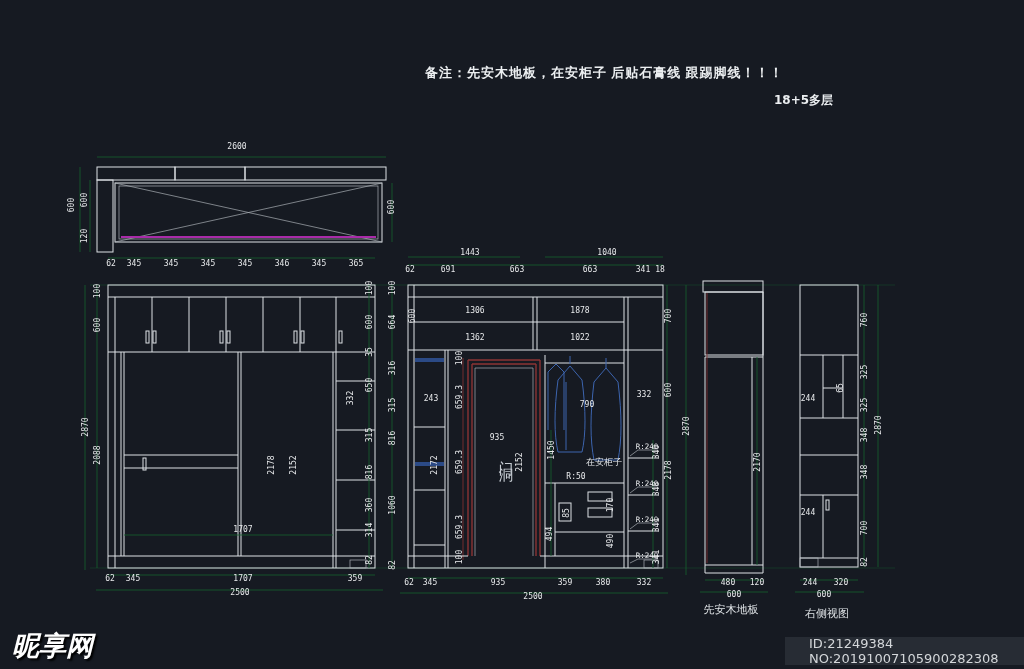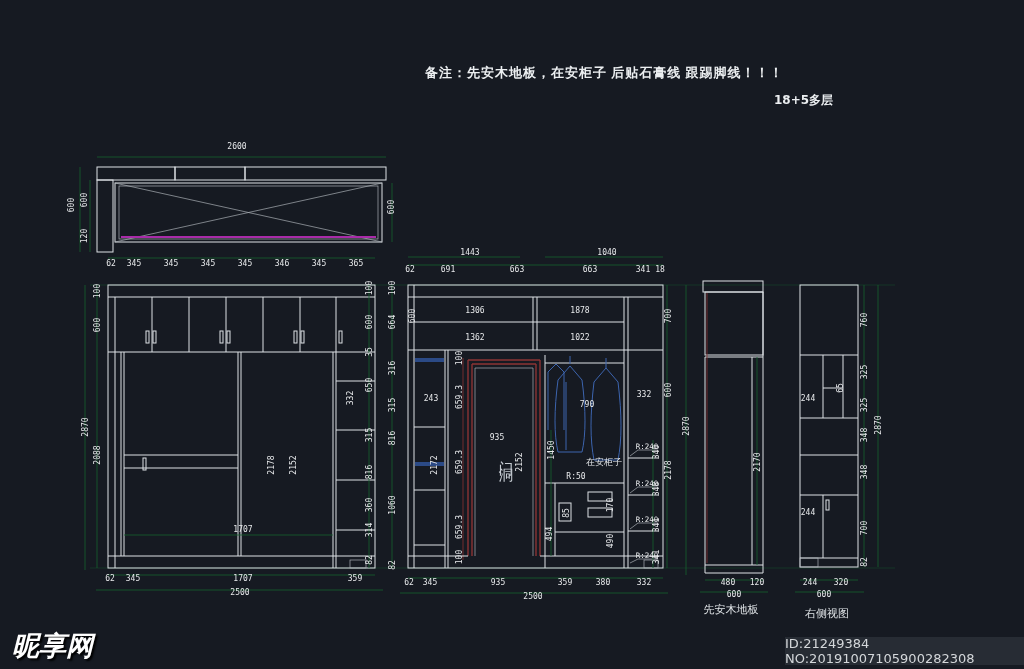--- a/index.html
+++ b/index.html
@@ -26,21 +26,21 @@
   .lbl{position:absolute;font-size:11px;color:#dfe3e6;white-space:nowrap;transform:translate(-50%,0);
        font-family:"DejaVu Sans","Liberation Sans",sans-serif;}
   .vcn{position:absolute;writing-mode:vertical-rl;font-size:15px;letter-spacing:7px;color:#c6ccd3;
        font-family:"DejaVu Sans","Liberation Sans",sans-serif;}
   .wm-name{left:12px;top:628px;font-size:27px;font-weight:bold;font-style:italic;color:#ffffff;
            text-shadow:2px 2px 2px #000;}
   .wm-url{left:104px;top:638px;font-size:18px;font-weight:bold;font-style:italic;color:#fdfdfd;
           text-shadow:1px 1px 2px #000;}
   .idbar{position:absolute;left:785px;top:637px;width:239px;height:28px;background:#272c34;
          display:flex;align-items:center;justify-content:center;}
-  .idbar span{font-size:13px;color:#d4d7da;font-family:"DejaVu Sans","Liberation Sans",sans-serif;}
+  .idbar span{font-size:13px;color:#d4d7da;font-family:"DejaVu Sans","Liberation Sans",sans-serif;padding-left:24px;}
 </style>
 </head>
 <body>
 
 <div id="canvas">
 
 <svg width="1024" height="669">
   <defs>
     <pattern id="grid" width="4" height="4" patternUnits="userSpaceOnUse">
       <path d="M0 0H4M0 0V4" stroke="#8f959c" stroke-width="0.8" fill="none"></path>

